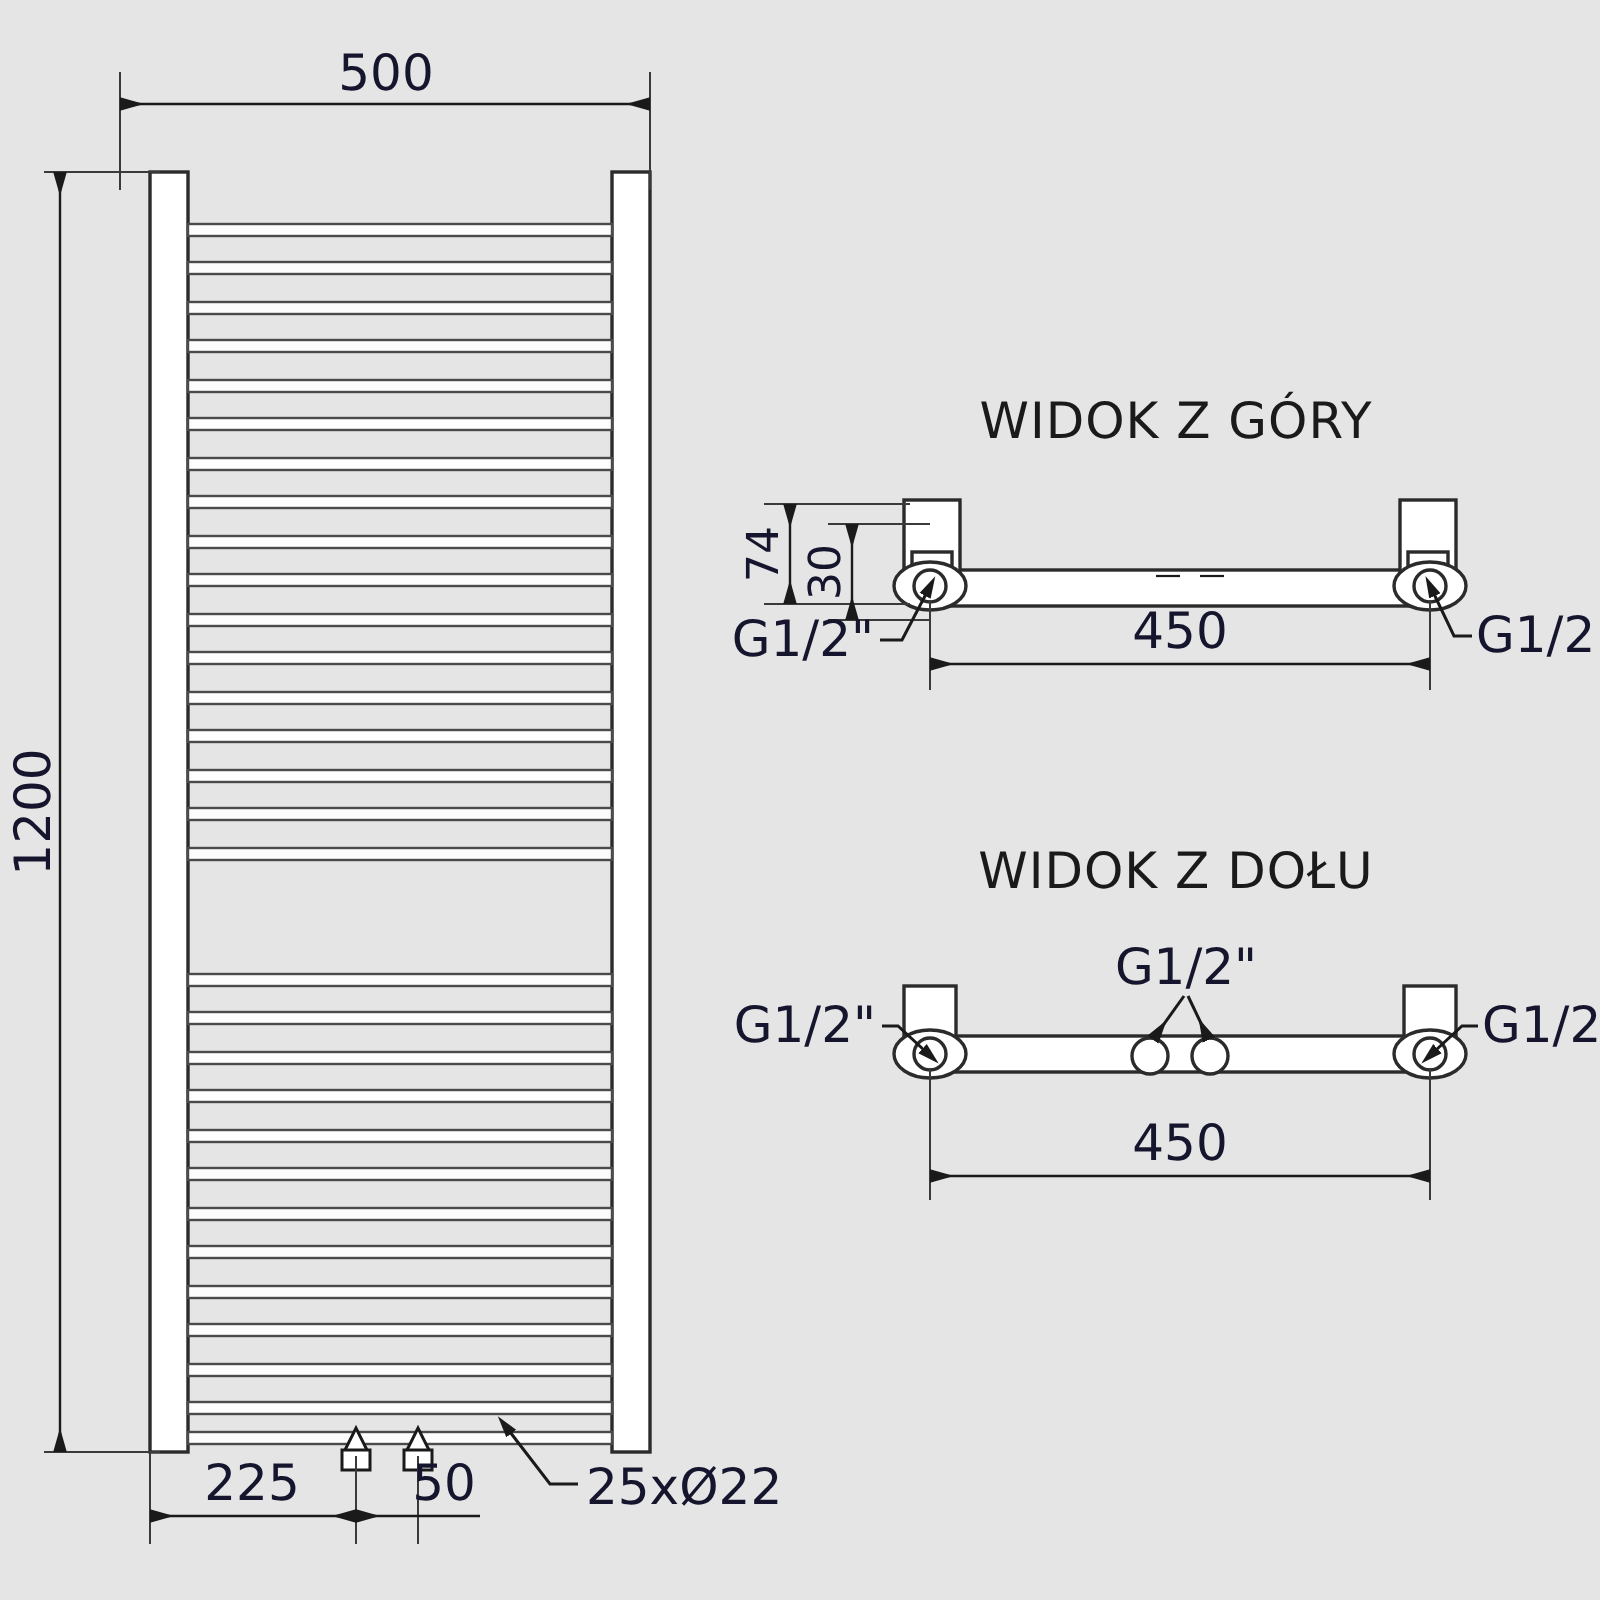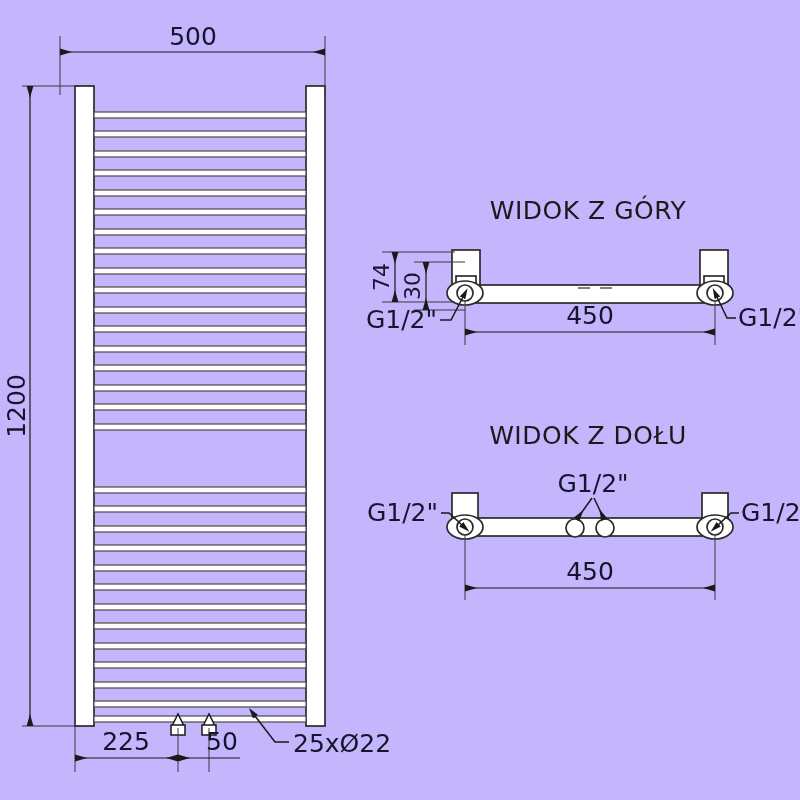--- a/index.html
+++ b/index.html
@@ -4,21 +4,21 @@
 <style>
   html, body {
     margin: 0;
     padding: 0;
     background: #ffffff;
   }
   #sheet {
     position: relative;
     width: 800px;
     height: 800px;
-    background: #c4b5fd;
+    background: #e5e5e5;
     font-family: "DejaVu Sans", "Liberation Sans", sans-serif;
     overflow: hidden;
   }
   #sheet svg {
     position: absolute;
     left: 0;
     top: 0;
   }
   .dimtext {
     font-family: "DejaVu Sans", "Liberation Sans", sans-serif;

